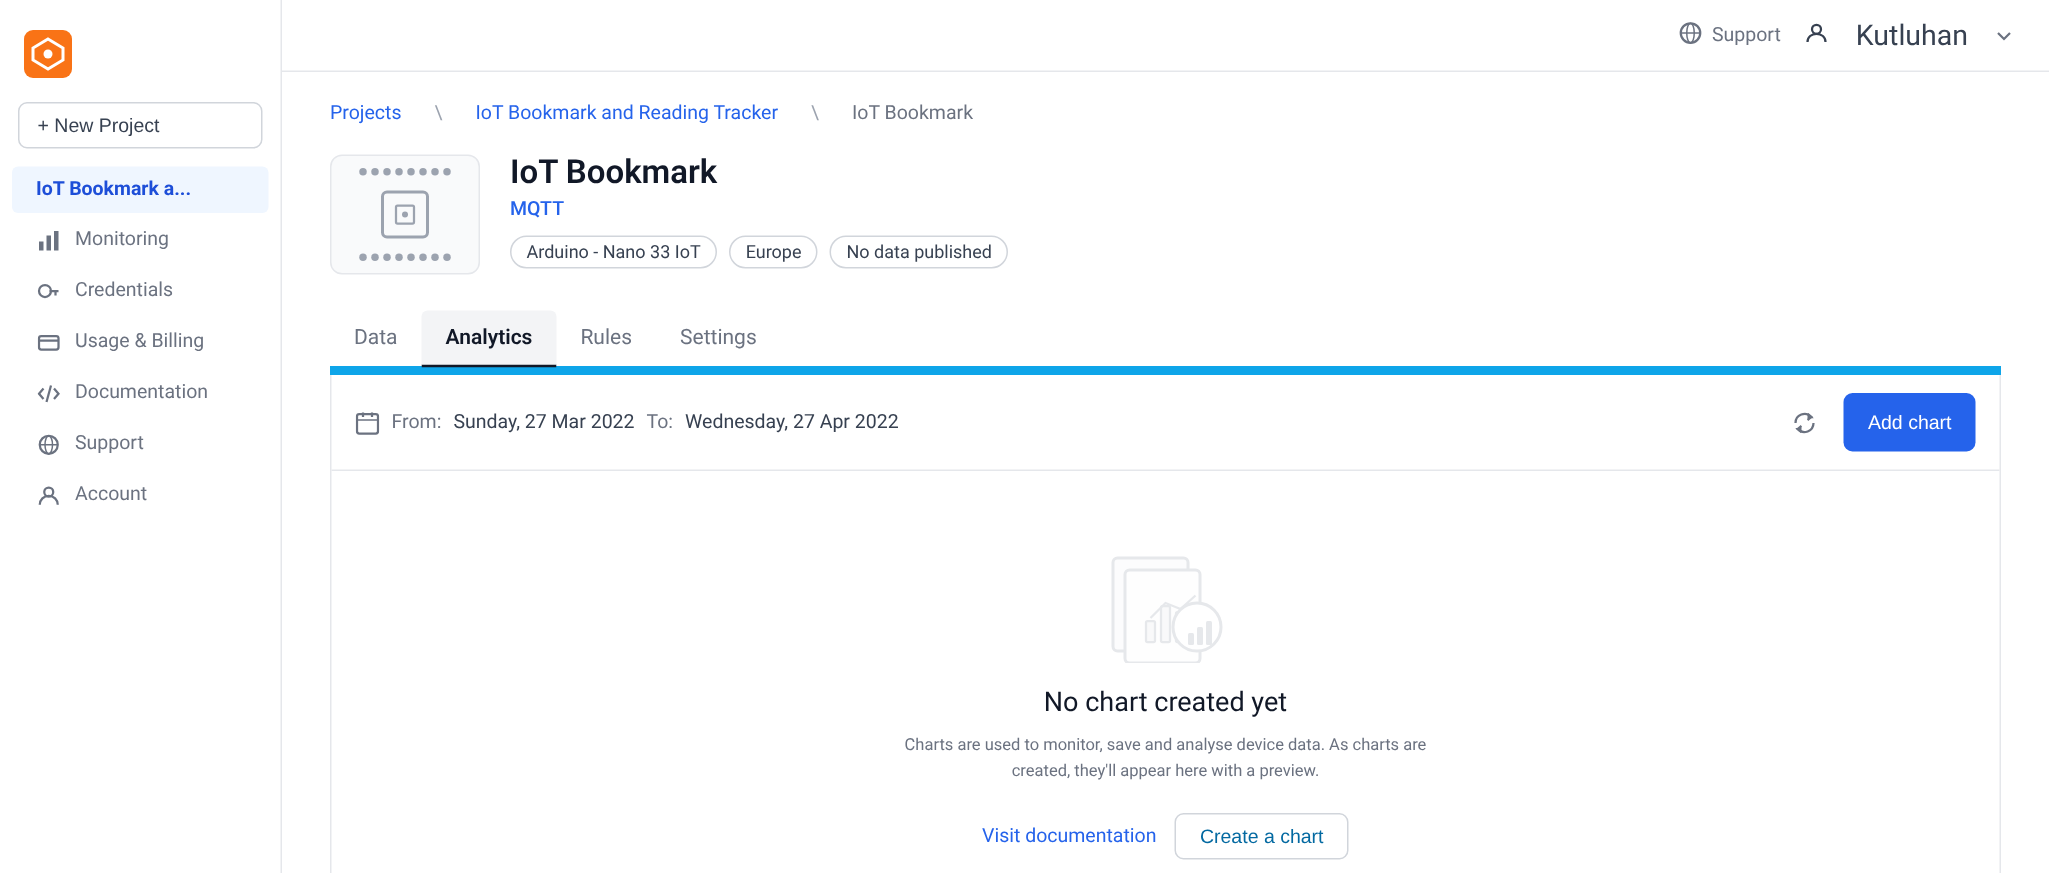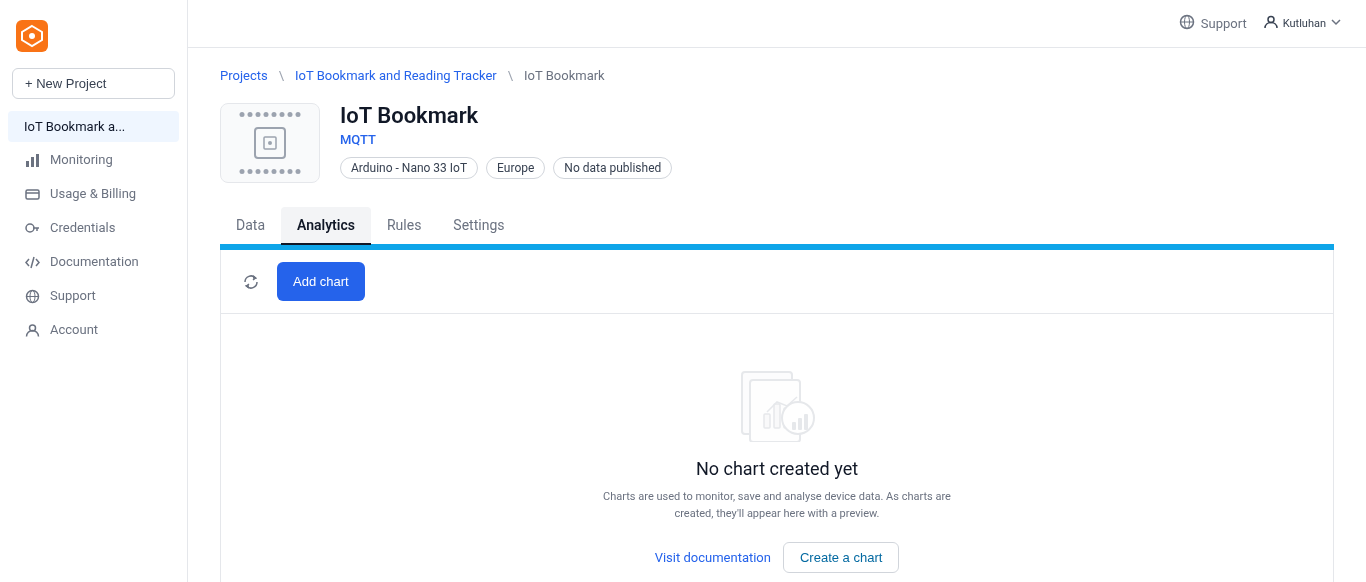--- a/index.html
+++ b/index.html
@@ -32,24 +32,24 @@
       border-radius: 6px;
       cursor: pointer;
       font-size: 13px;
       color: #374151;
       display: flex;
       align-items: center;
       gap: 6px;
     }
     .sidebar-active-item {
       background: #eff6ff;
-      color: #0f172a;
+      color: #1d4ed8;
       padding: 8px 16px;
       font-size: 13px;
-      font-weight: 400;
+      font-weight: 700;
       border-radius: 4px;
       margin: 0 8px 2px 8px;
       cursor: pointer;
     }
     .sidebar-item {
       display: flex;
       align-items: flex-start;
       gap: 10px;
       padding: 8px 16px;
       font-size: 13px;
@@ -89,38 +89,38 @@
       display: flex;
       align-items: center;
       gap: 6px;
       font-size: 13px;
       color: #6b7280;
       cursor: pointer;
     }
     .topbar-user {
       display: flex;
       align-items: center;
-      gap: 4px;
-      font-size: 11px;
+      gap: 18px;
+      font-size: 19px;
       color: #374151;
       cursor: pointer;
     }
 
     
     .content {
       flex: 1;
       overflow-y: auto;
       padding: 20px 32px;
     }
 
     
     .breadcrumb {
       display: flex;
       align-items: flex-start;
-      gap: 11px;
+      gap: 22px;
       font-size: 13px;
       color: #6b7280;
       margin-bottom: 20px;
     }
     .breadcrumb a {
       color: #2563eb;
       text-decoration: none;
       cursor: pointer;
     }
     .breadcrumb-sep { color: #9ca3af; }
@@ -337,36 +337,36 @@
           <rect x="6" y="4" width="3" height="10" fill="#6b7280"></rect>
           <rect x="11" y="1" width="3" height="13" fill="#6b7280"></rect>
         </svg>
     </span>
     <span>Monitoring</span>
   </div>
 
   <div class="sidebar-item">
     <span class="sidebar-icon">
       <svg width="15" height="15" viewBox="0 0 15 15" fill="none">
-          <rect x="1" y="3" width="13" height="9" rx="1.5" stroke="#6b7280" stroke-width="1.5" fill="none"></rect>
-          <line x1="1" y1="6" x2="14" y2="6" stroke="#6b7280" stroke-width="1.5"></line>
+          <circle cx="5" cy="7" r="4" stroke="#6b7280" stroke-width="1.5" fill="none"></circle>
+          <line x1="8" y1="7" x2="14" y2="7" stroke="#6b7280" stroke-width="1.5"></line>
+          <line x1="12" y1="7" x2="12" y2="10" stroke="#6b7280" stroke-width="1.5"></line>
         </svg>
     </span>
-    <span>Usage &amp; Billing</span>
+    <span>Credentials</span>
   </div>
 
   <div class="sidebar-item">
     <span class="sidebar-icon">
       <svg width="15" height="15" viewBox="0 0 15 15" fill="none">
-          <circle cx="5" cy="7" r="4" stroke="#6b7280" stroke-width="1.5" fill="none"></circle>
-          <line x1="8" y1="7" x2="14" y2="7" stroke="#6b7280" stroke-width="1.5"></line>
-          <line x1="12" y1="7" x2="12" y2="10" stroke="#6b7280" stroke-width="1.5"></line>
+          <rect x="1" y="3" width="13" height="9" rx="1.5" stroke="#6b7280" stroke-width="1.5" fill="none"></rect>
+          <line x1="1" y1="6" x2="14" y2="6" stroke="#6b7280" stroke-width="1.5"></line>
         </svg>
     </span>
-    <span>Credentials</span>
+    <span>Usage &amp; Billing</span>
   </div>
 
   <div class="sidebar-item">
     <span class="sidebar-icon">
       <svg width="15" height="15" viewBox="0 0 15 15" fill="none">
           <polyline points="4,4 1,7.5 4,11" stroke="#6b7280" stroke-width="1.5" fill="none"></polyline>
           <polyline points="11,4 14,7.5 11,11" stroke="#6b7280" stroke-width="1.5" fill="none"></polyline>
           <line x1="9" y1="2" x2="6" y2="13" stroke="#6b7280" stroke-width="1.5"></line>
         </svg>
     </span>
@@ -476,20 +476,32 @@
 
     <div class="tabs">
       <div class="tab">Data</div>
       <div class="tab active">Analytics</div>
       <div class="tab">Rules</div>
       <div class="tab">Settings</div>
     </div>
 
     <div class="analytics-panel">
       <div class="analytics-toolbar">
+        <div class="date-range">
+          <svg width="16" height="16" viewBox="0 0 16 16" fill="none">
+              <rect x="1" y="2" width="14" height="13" rx="1.5" stroke="#6b7280" stroke-width="1.5" fill="none"></rect>
+              <line x1="5" y1="1" x2="5" y2="4" stroke="#6b7280" stroke-width="1.5"></line>
+              <line x1="11" y1="1" x2="11" y2="4" stroke="#6b7280" stroke-width="1.5"></line>
+              <line x1="1" y1="6" x2="15" y2="6" stroke="#6b7280" stroke-width="1"></line>
+            </svg>
+          <span class="date-range-label">From:</span>
+          <span>Sunday, 27 Mar 2022</span>
+          <span class="date-range-label">To:</span>
+          <span>Wednesday, 27 Apr 2022</span>
+        </div>
         <div class="toolbar-actions">
           <button class="refresh-btn">
             <svg width="16" height="16" viewBox="0 0 16 16" fill="none">
                 <path d="M2 8a6 6 0 0 1 10.5-4H10" stroke="#6b7280" stroke-width="1.5" fill="none"></path>
                 <polyline points="10,2 12.5,4 10,6" stroke="#6b7280" stroke-width="1.5" fill="none"></polyline>
                 <path d="M14 8a6 6 0 0 1-10.5 4H6" stroke="#6b7280" stroke-width="1.5" fill="none"></path>
                 <polyline points="6,14 3.5,12 6,10" stroke="#6b7280" stroke-width="1.5" fill="none"></polyline>
               </svg>
           </button>
           <button class="add-chart-btn">Add chart</button>

